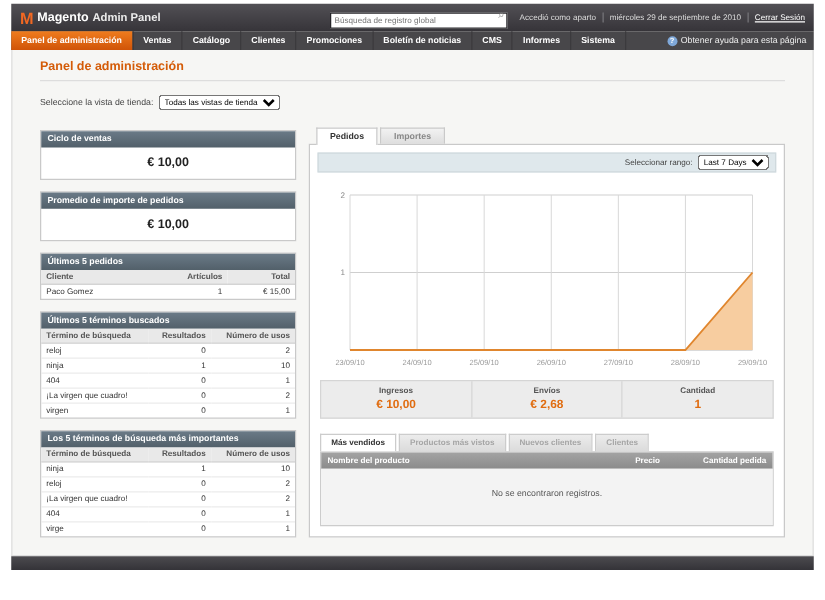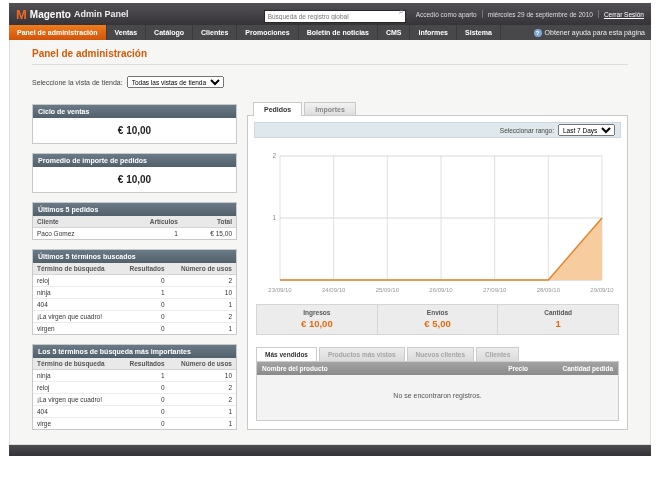--- a/index.html
+++ b/index.html
@@ -286,21 +286,21 @@
               </svg>
           </div>
 
           <div class="stats-row">
             <div class="stat">
               <div class="stat-label">Ingresos</div>
               <div class="stat-value">€ 10,00</div>
             </div>
             <div class="stat">
               <div class="stat-label">Envíos</div>
-              <div class="stat-value">€ 5,00</div>
+              <div class="stat-value">€ 2,68</div>
             </div>
             <div class="stat">
               <div class="stat-label">Cantidad</div>
               <div class="stat-value">1</div>
             </div>
           </div>
 
           <div class="bottom-tabs">
             <span class="btab active">Más vendidos</span>
             <span class="btab">Productos más vistos</span>

